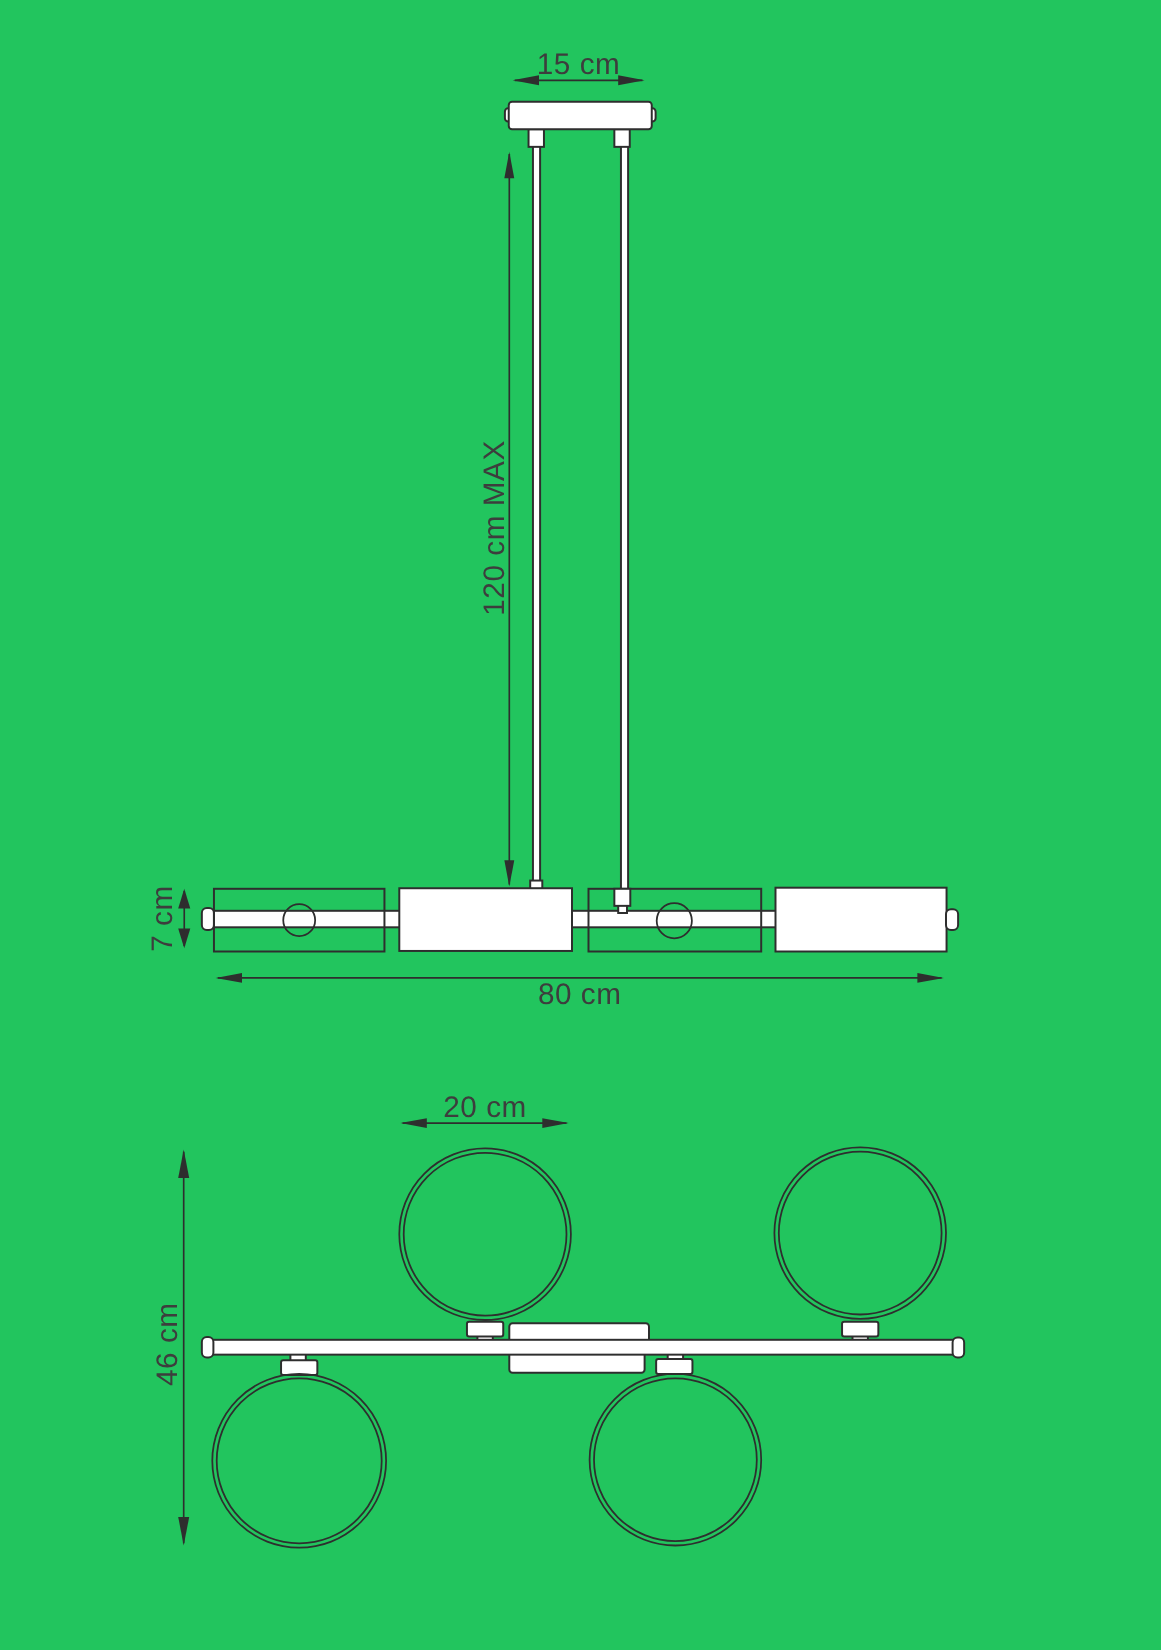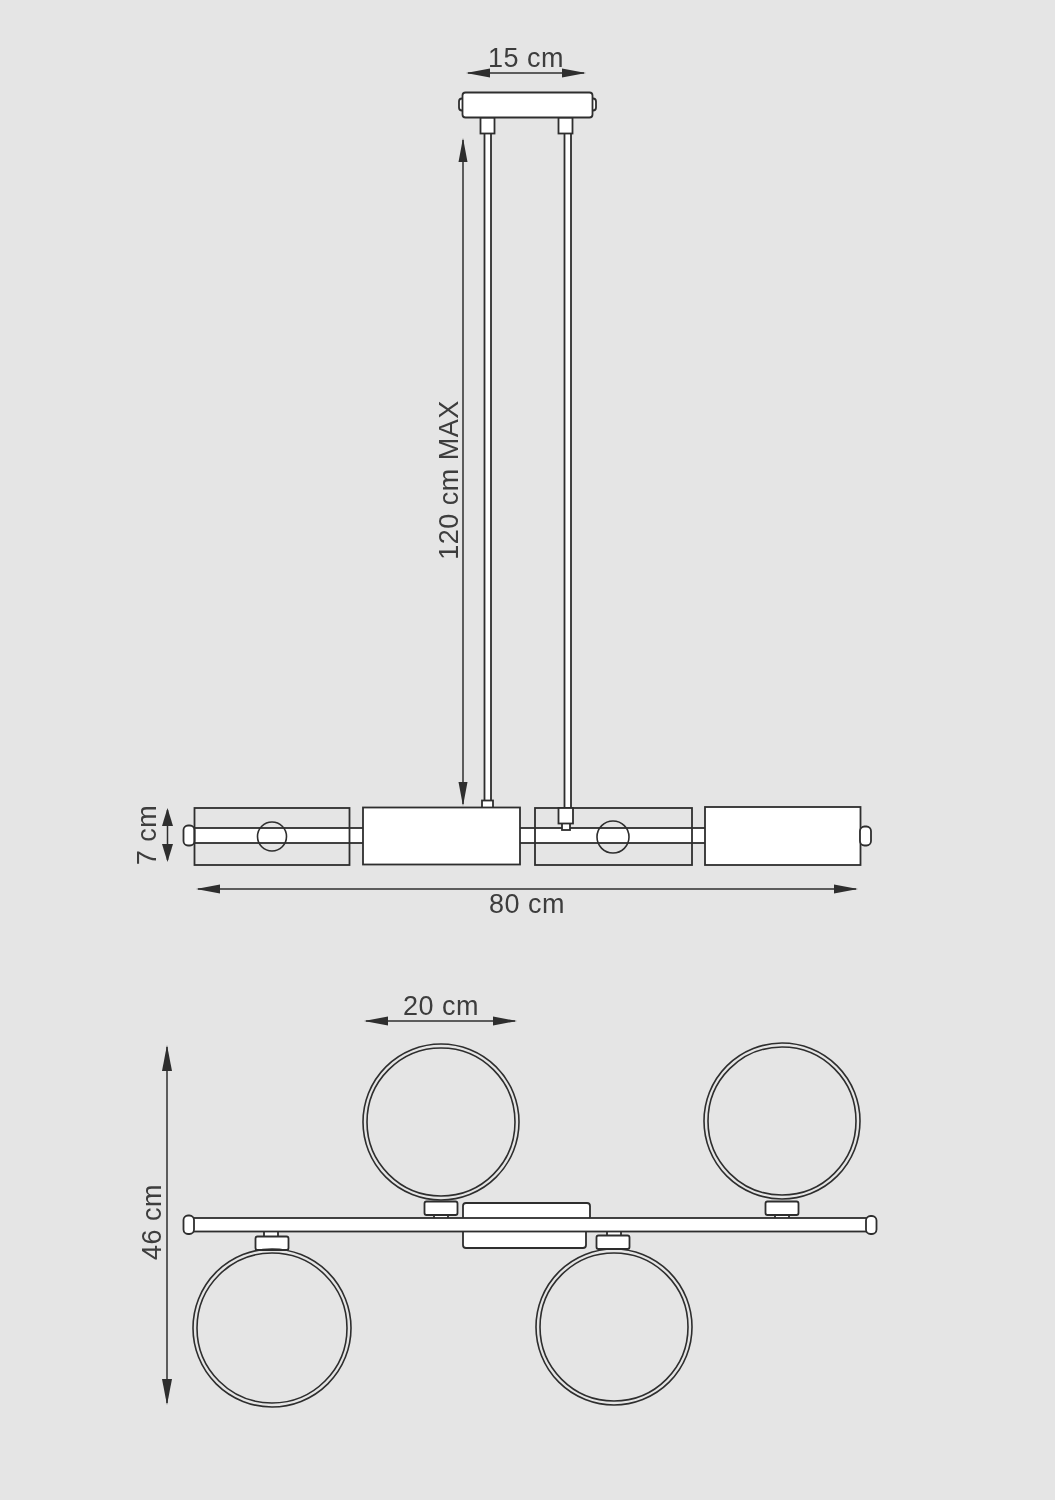--- a/index.html
+++ b/index.html
@@ -6,21 +6,21 @@
     margin: 0;
     padding: 0;
     background: #ffffff;
     width: 1055px;
     height: 1500px;
     overflow: hidden;
   }
   .drawing-wrap {
     width: 1055px;
     height: 1500px;
-    background: #e5e5e5;
+    background: #22c55e;
   }
   svg text {
     font-family: "Liberation Sans", "DejaVu Sans", sans-serif;
     font-size: 27px;
     fill: #3d3d3d;
     letter-spacing: 0.5px;
   }
   .outline {
     fill: #ffffff;
     stroke: #2e2e2e;

